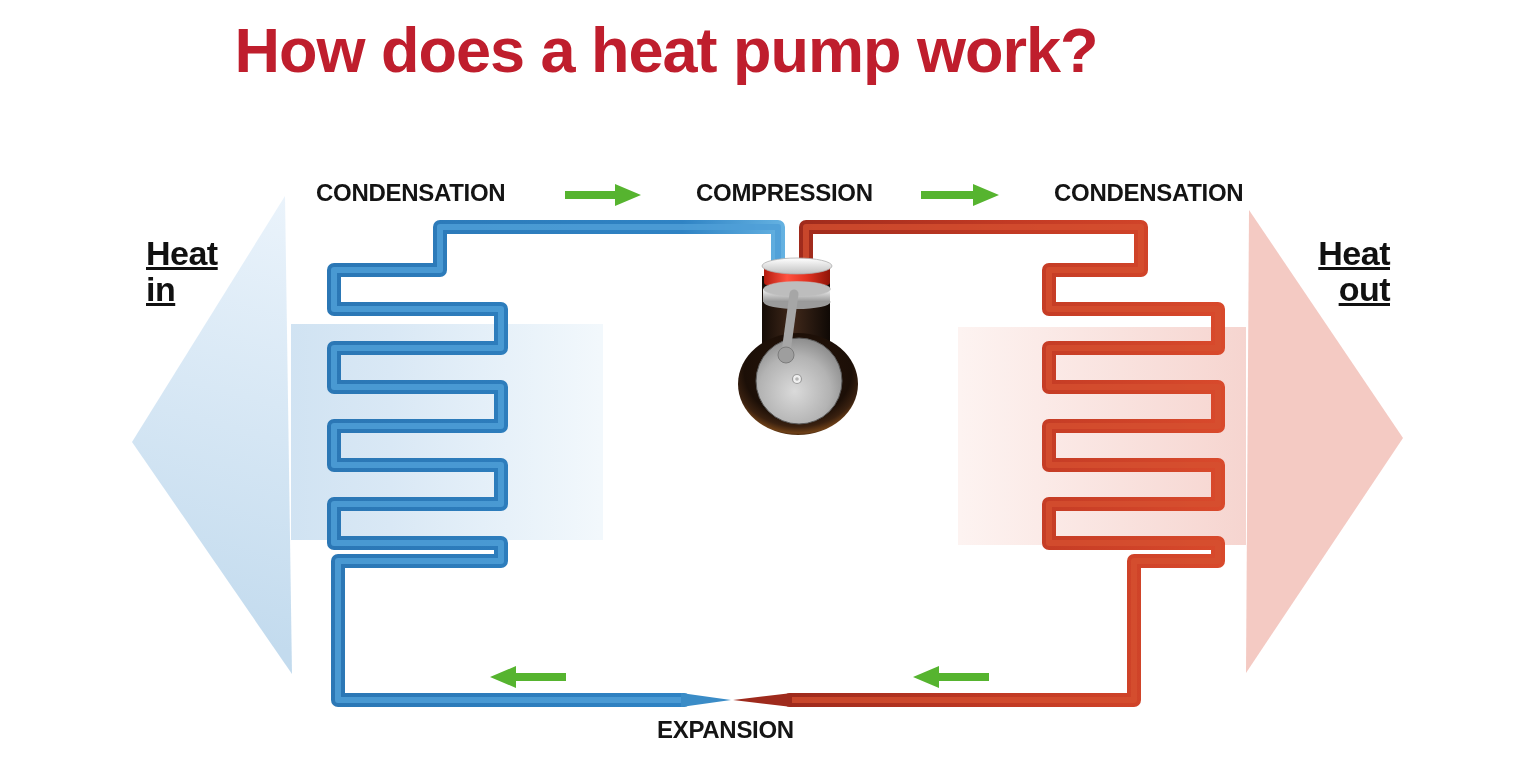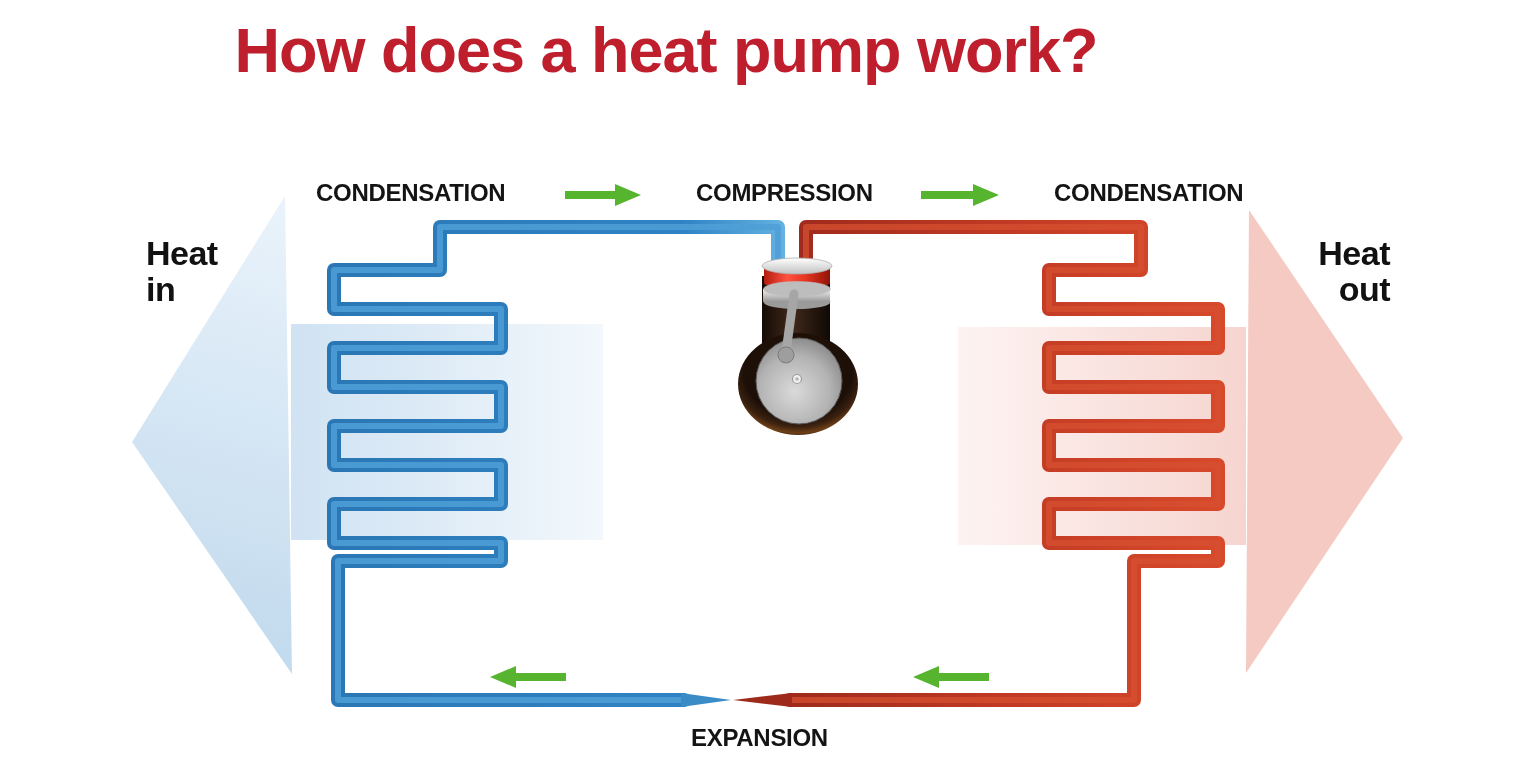--- a/index.html
+++ b/index.html
@@ -5,23 +5,23 @@
   html,body{margin:0;padding:0;background:#ffffff;}
   body{width:1536px;height:768px;position:relative;overflow:hidden;
        font-family:"Liberation Sans",sans-serif;}
   .abs{position:absolute;}
   #title{top:14px;left:0;width:1332px;text-align:center;
          font-size:63px;font-weight:bold;letter-spacing:-1px;color:#bf1e2d;}
   .stage{font-size:24px;font-weight:bold;letter-spacing:-0.3px;color:#141414;white-space:nowrap;}
   #lbl-evaporation{left:316px;top:179px;}
   #lbl-compression{left:696px;top:179px;}
   #lbl-condensation{left:1030px;top:179px;margin-left:24px;}
-  #lbl-expansion{left:691px;top:716px;margin-top:8px;}
+  #lbl-expansion{left:657px;top:716px;}
   .heatlabel{font-size:34px;font-weight:bold;letter-spacing:-0.5px;
-             color:#111;line-height:1.06;}
+             color:#111;line-height:1.06;text-decoration:underline;}
   #heat-in{left:146px;top:235px;text-align:left;}
   #heat-out{left:1290px;top:235px;width:100px;text-align:right;}
   svg{position:absolute;left:0;top:0;}
 </style>
 </head>
 <body>
 
 <svg width="1536" height="768" viewBox="0 0 1536 768">
   <defs>
     <linearGradient id="gradHeatIn" x1="135" y1="430" x2="600" y2="430" gradientUnits="userSpaceOnUse">

